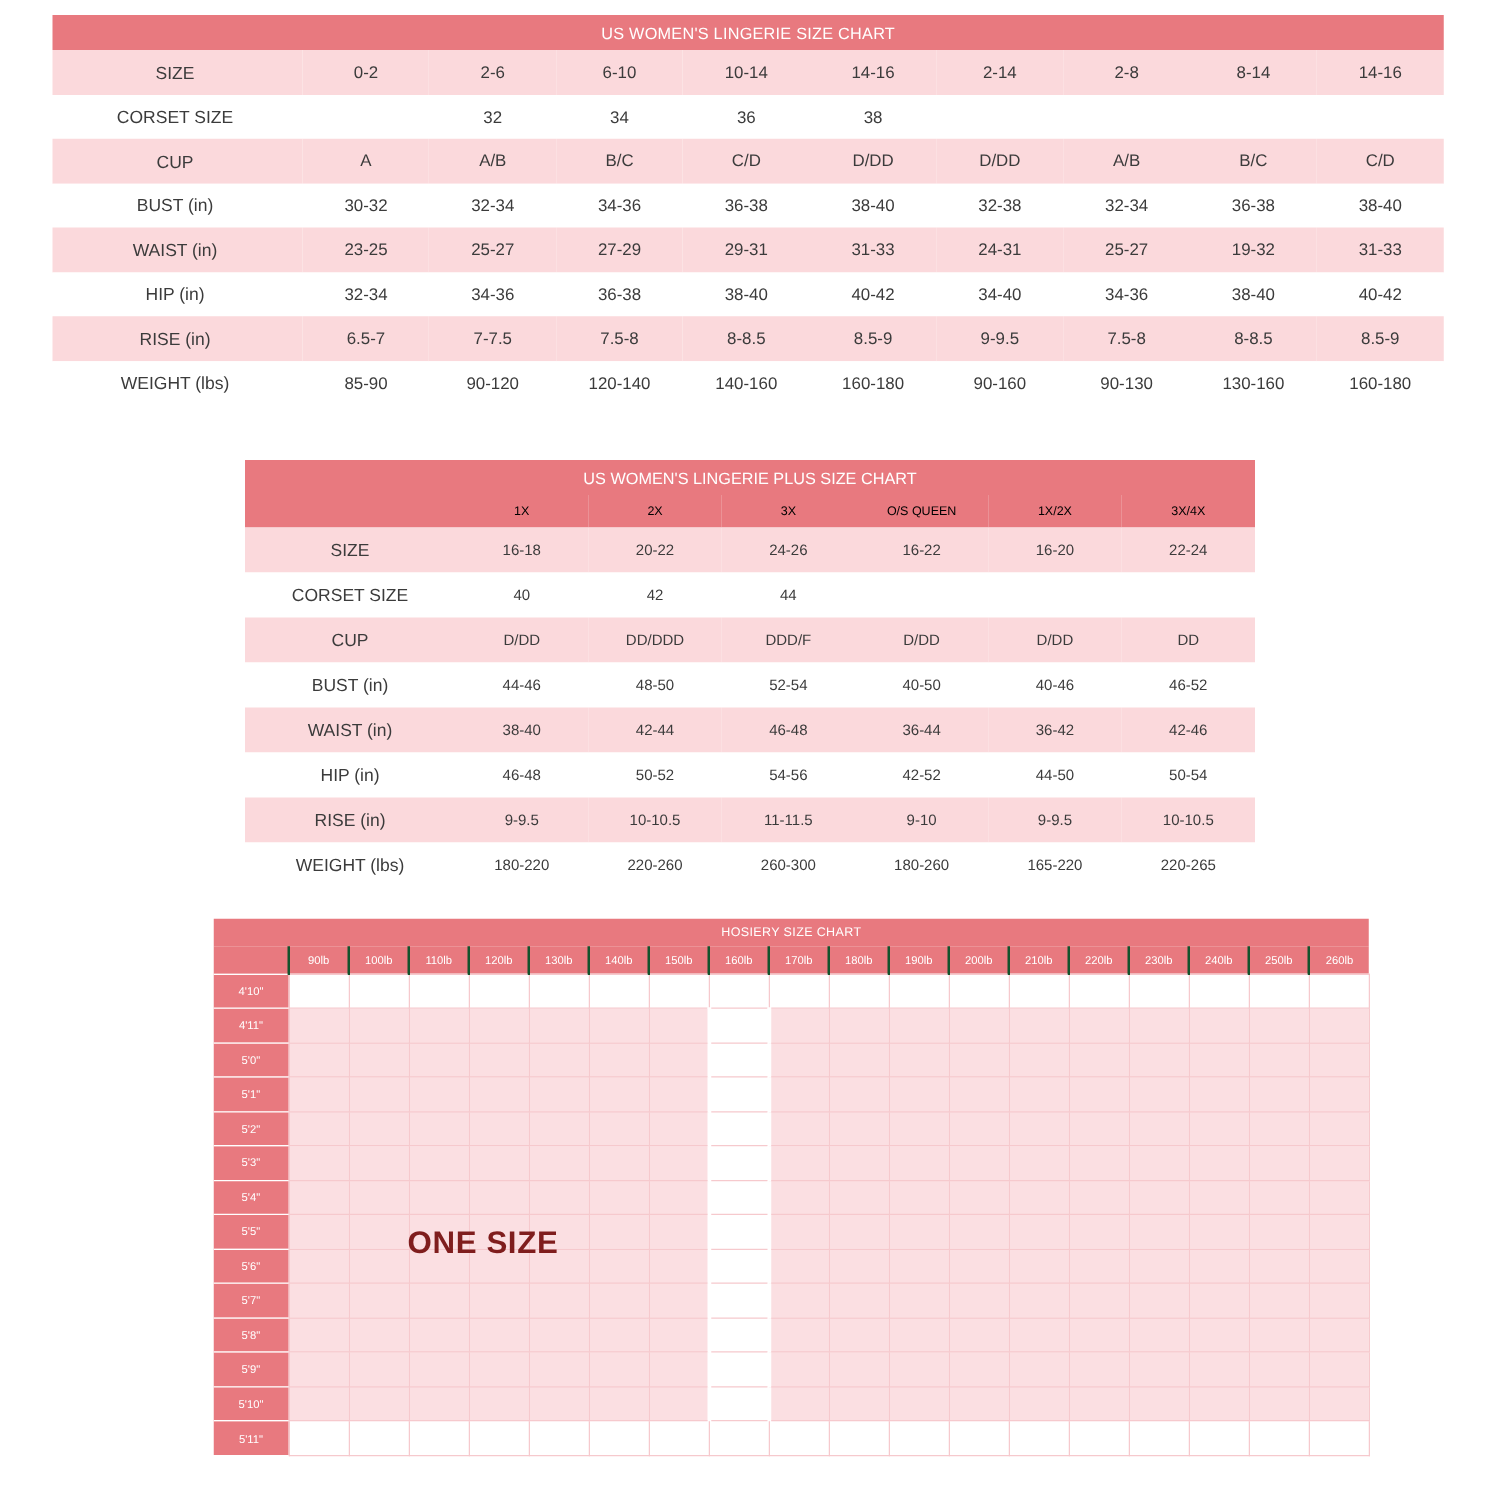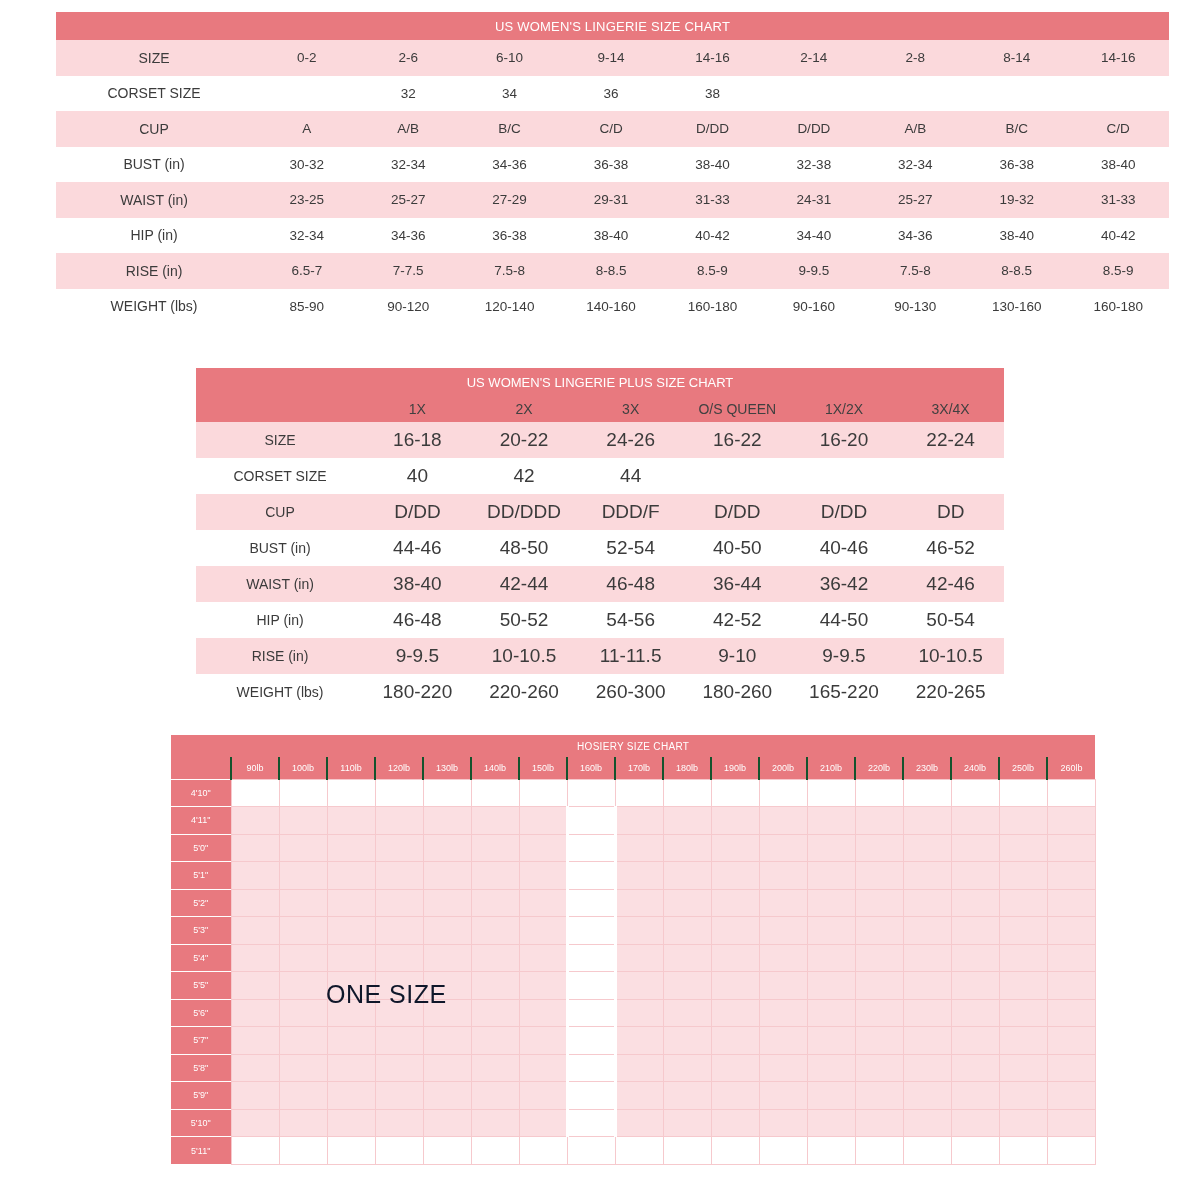--- a/index.html
+++ b/index.html
@@ -12,21 +12,21 @@
   }
   .page { position: relative; width: 1200px; height: 1200px; }
 
   
   table { border-collapse: collapse; table-layout: fixed; }
   td, th { padding: 0; margin: 0; }
 
   
   .chart1 {
     position: absolute;
-    left: 56px; top: 12px;
+    left: 42px; top: 12px;
     width: 1113px;
   }
   .chart1 .title-row td {
     background: #e8797f;
     color: #ffffff;
     text-align: center;
     font-size: 13px;
     height: 28px;
     letter-spacing: .2px;
   }
@@ -60,33 +60,33 @@
   }
   .chart2 .title-row td {
     background: #e8797f;
     color: #ffffff;
     text-align: center;
     font-size: 13px;
     height: 28px;
   }
   .chart2 .head-row td {
     background: #e8797f;
-    color: #404040;
-    text-align: center;
-    font-size: 14px;
+    color: #000000;
+    text-align: center;
+    font-size: 10px;
     height: 26px;
   }
   .chart2 td.lbl {
     text-align: center;
     font-size: 14px;
     color: #3b3b3b;
   }
   .chart2 td.val {
     text-align: center;
-    font-size: 19px;
+    font-size: 12px;
     color: #3b3b3b;
   }
   .chart2 tr.odd td { background: #fbd9dc; }
   .chart2 tr.even td { background: #ffffff; }
   .chart2 tbody td { height: 36px; }
 
   
   .chart3 {
     position: absolute;
     left: 152px; top: 735px;
@@ -120,23 +120,23 @@
   .chart3 td.cell {
     border: 1px solid #f6c9cd;
     height: 27.5px;
   }
   .chart3 td.cell.plain { background: #ffffff; }
   .chart3 td.cell.fill  { background: #fbdfe2; }
   .chart3 td.cell.divider { border-left: 3px solid #ffffff; border-right: 3px solid #ffffff; background: #ffffff; }
 
   .overlay-label {
     position: absolute;
-    color: #0f172a;
+    color: #7f1d1d;
     font-size: 25px;
-    font-weight: normal;
+    font-weight: bold;
     letter-spacing: .5px;
     pointer-events: none;
     white-space: nowrap;
   }
   #one-size-label { left: 326px; top: 980px; }
   #one-size-queen-label { left: 706px; top: 980px; }
 </style>
 </head>
 <body>
 
@@ -149,21 +149,21 @@
     </colgroup>
     <tbody id="chart1-body">
         <tr class="title-row">
           <td colspan="10">US WOMEN'S LINGERIE SIZE CHART</td>
         </tr>
         <tr class="odd">
           <td class="lbl">SIZE</td>
           <td class="val">0-2</td>
           <td class="val">2-6</td>
           <td class="val">6-10</td>
-          <td class="val">9-14</td>
+          <td class="val">10-14</td>
           <td class="val">14-16</td>
           <td class="val">2-14</td>
           <td class="val">2-8</td>
           <td class="val">8-14</td>
           <td class="val">14-16</td>
         </tr>
         <tr class="even">
           <td class="lbl">CORSET SIZE</td>
           <td class="val"></td>
           <td class="val">32</td>

